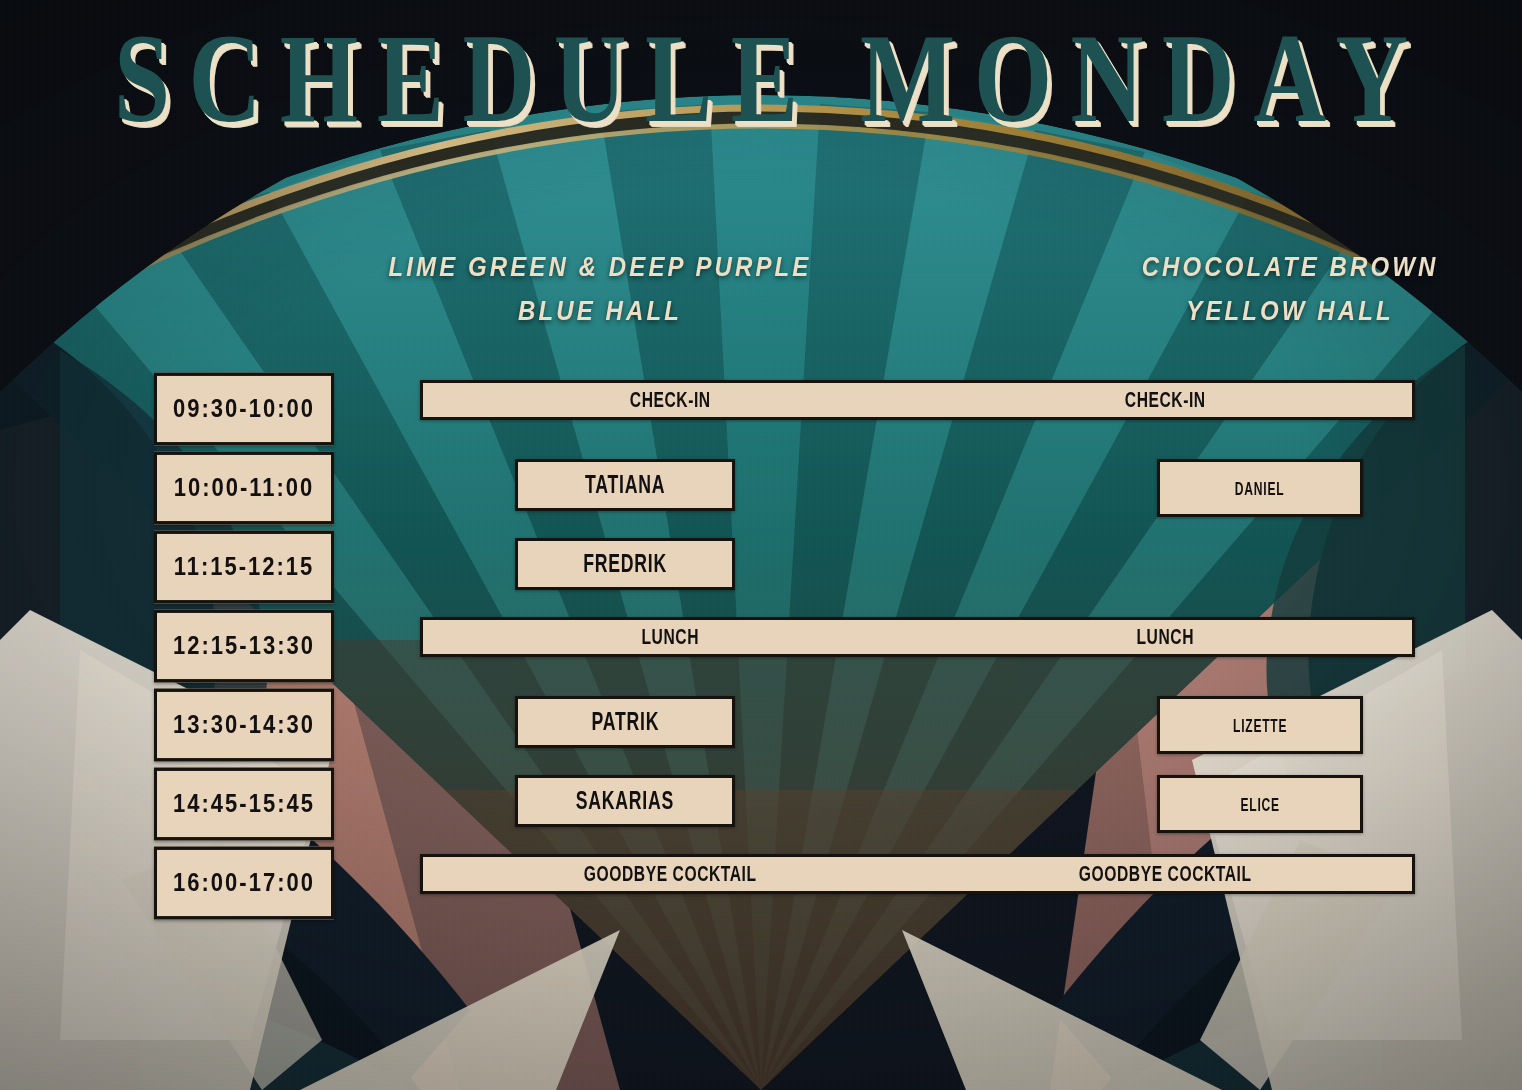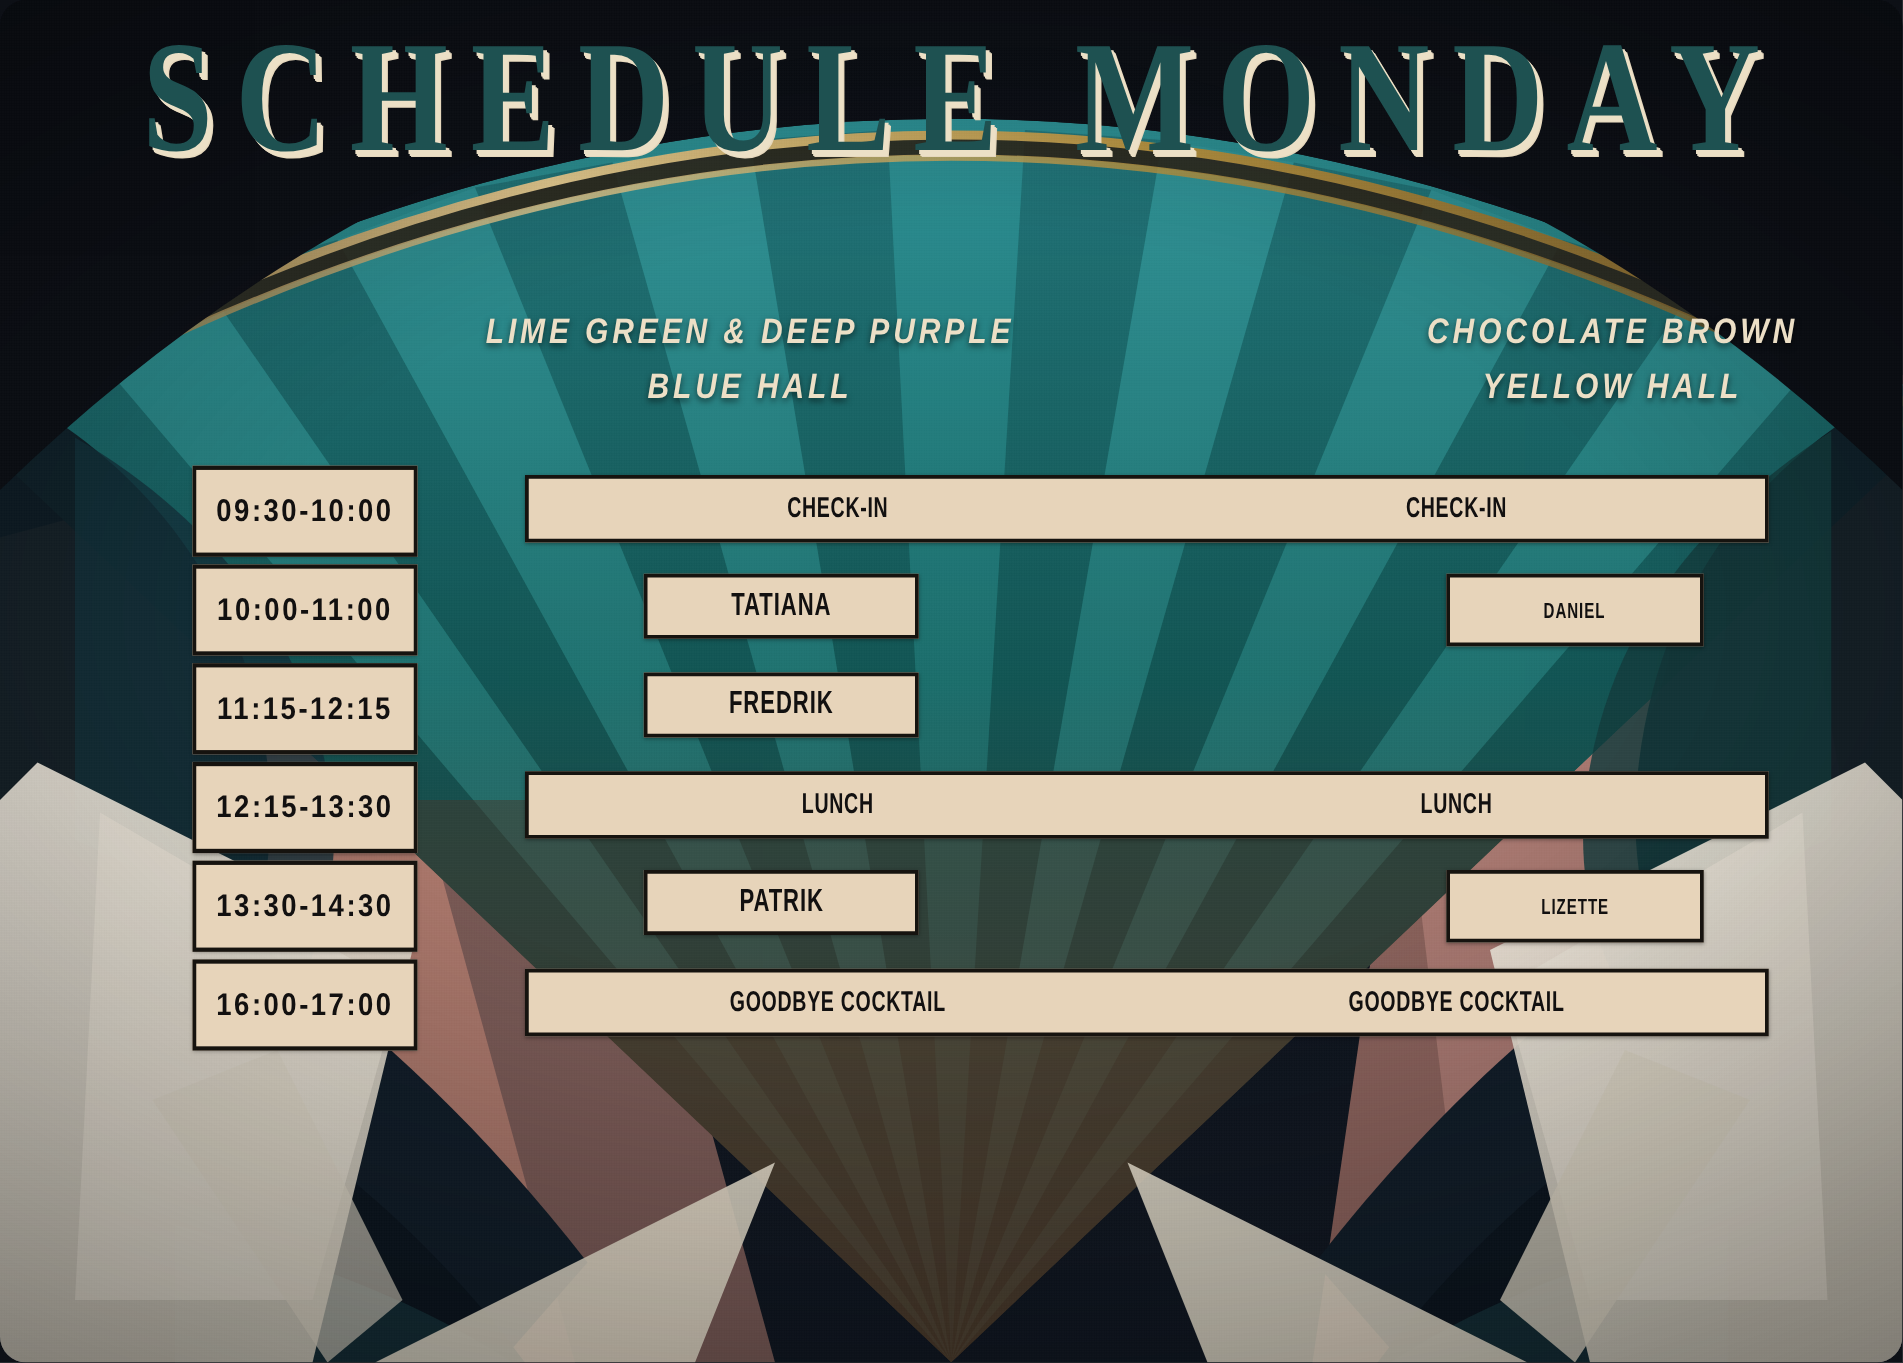--- a/index.html
+++ b/index.html
@@ -11,21 +11,20 @@
   body {
     font-family: "Liberation Sans", sans-serif;
   }
 
   #poster {
     position: relative;
     width: 1522px;
     height: 1090px;
     overflow: hidden;
     background: #0b0d12;
-    border-radius: 21px;
   }
 
   
   .art-layer {
     position: absolute;
     inset: 0;
     overflow: hidden;
   }
   .art-svg { display: block; width: 1522px; height: 1090px; }
 
@@ -142,21 +141,21 @@
     font-size: 22px;
     letter-spacing: 2.0px;
     transform: scaleY(1.14);
   }
   .time-box span { transform: scaleY(1.0); }
 
   
   .full-box {
     left: 389px;
     width: 995px;
-    height: 54px;
+    height: 40px;
     top: 9px;
     justify-content: flex-start;
   }
   .full-box .half {
     flex: 0 0 50%;
     text-align: center;
     font-size: 17px;
     letter-spacing: .6px;
     transform: scaleY(1.35) scaleX(.92);
   }
@@ -374,20 +373,31 @@
           <span>13:30-14:30</span>
         </div>
         <div class="box left-box">
           <span>PATRIK</span>
         </div>
         <div class="box right-box">
           <span>LIZETTE</span>
         </div>
       </div>
 
+      <div class="row">
+        <div class="box time-box">
+          <span>14:45-15:45</span>
+        </div>
+        <div class="box left-box">
+          <span>SAKARIAS</span>
+        </div>
+        <div class="box right-box">
+          <span>ELICE</span>
+        </div>
+      </div>
 
       <div class="row">
         <div class="box time-box">
           <span>16:00-17:00</span>
         </div>
         <div class="box full-box">
           <div class="half">GOODBYE COCKTAIL</div>
           <div class="half">GOODBYE COCKTAIL</div>
         </div>
       </div>

